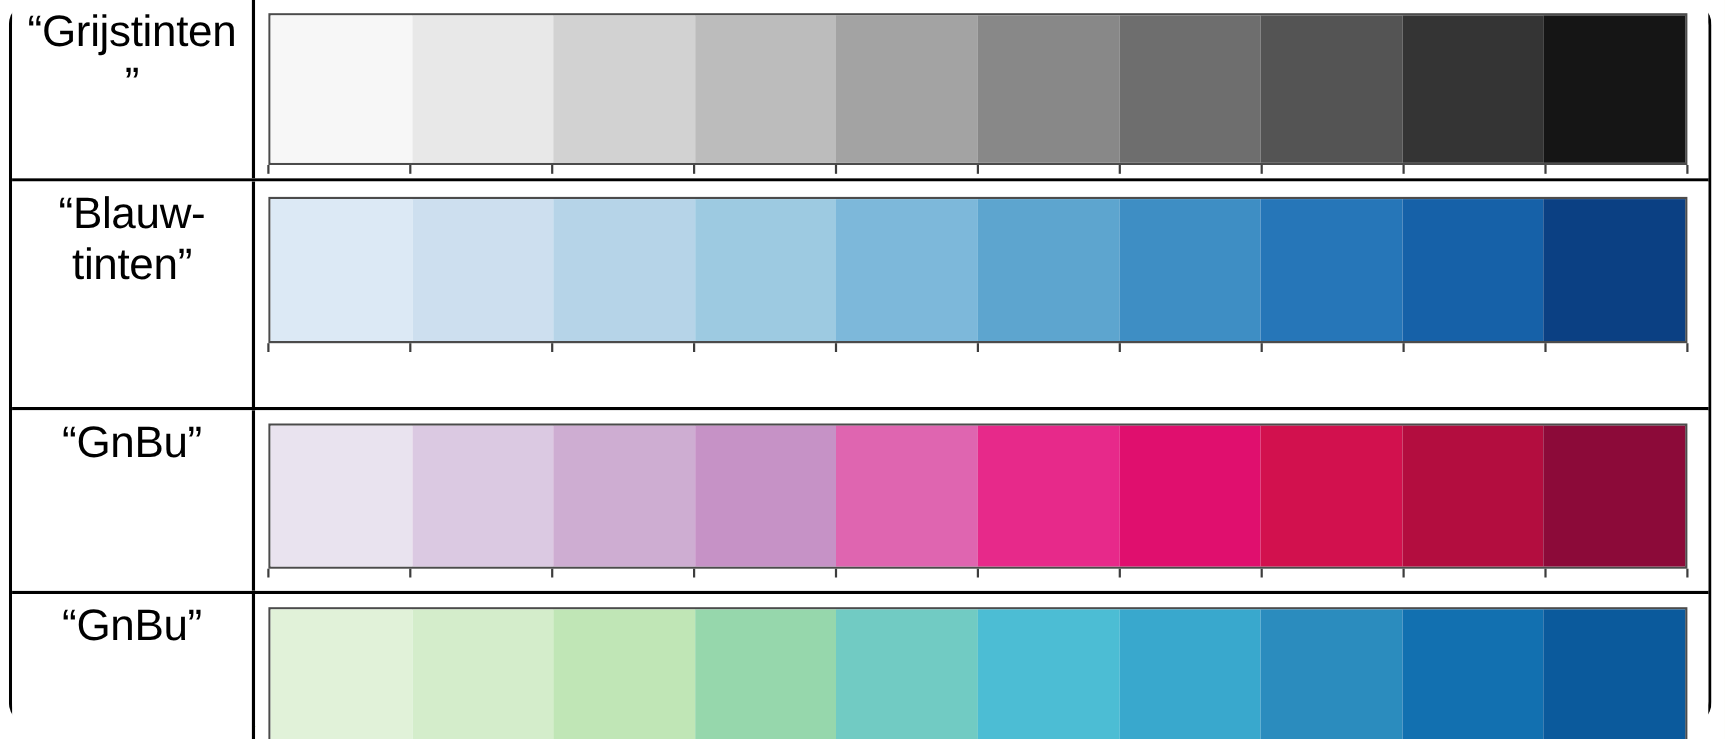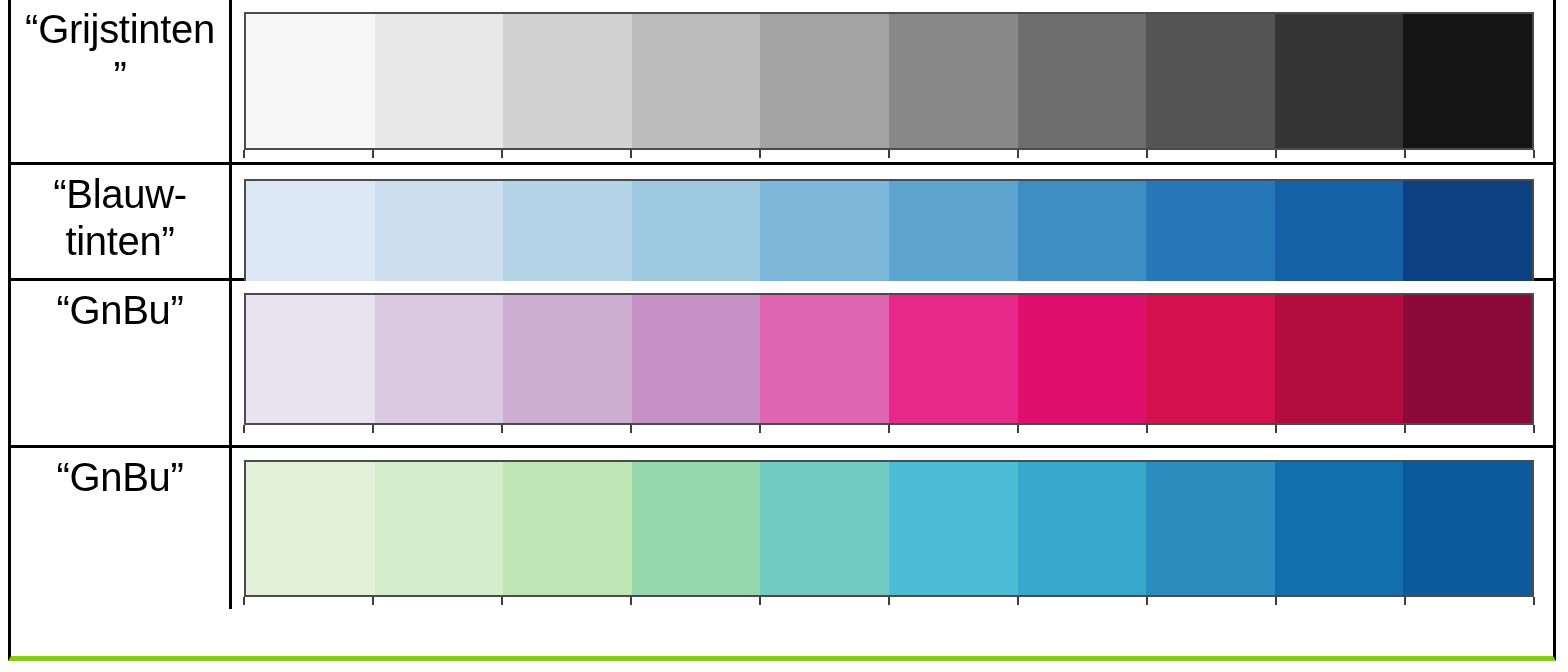--- a/index.html
+++ b/index.html
@@ -22,38 +22,39 @@
   }
 
   .cmap-table {
     position: absolute;
     left: 8px;
     top: 0px;
     width: 1548px;
     height: 661px;
     border-left: 3px solid #000000;
     border-right: 3px solid #000000;
-    border-bottom: 5px solid #84cc16;
+    border-bottom: 1px solid #84cc16;
     box-sizing: border-box;
     display: flex;
     flex-direction: column;
+    border-radius: 23px;
   }
 
   .cmap-row {
     display: flex;
     flex-direction: row;
     border-bottom: 3px solid #000000;
     box-sizing: border-box;
     flex: 0 0 auto;
   }
   .cmap-row.row-last {
     border-bottom: none;
   }
   .cmap-row.row-0 { height: 165px; }
-  .cmap-row.row-1 { height: 116px; }
+  .cmap-row.row-1 { height: 208px; }
   .cmap-row.row-2 { height: 167px; }
   .cmap-row.row-3 { height: 161px; }
 
   .label-cell {
     flex: 0 0 221px;
     width: 221px;
     border-right: 3px solid #000000;
     box-sizing: border-box;
     display: flex;
     align-items: flex-start;

